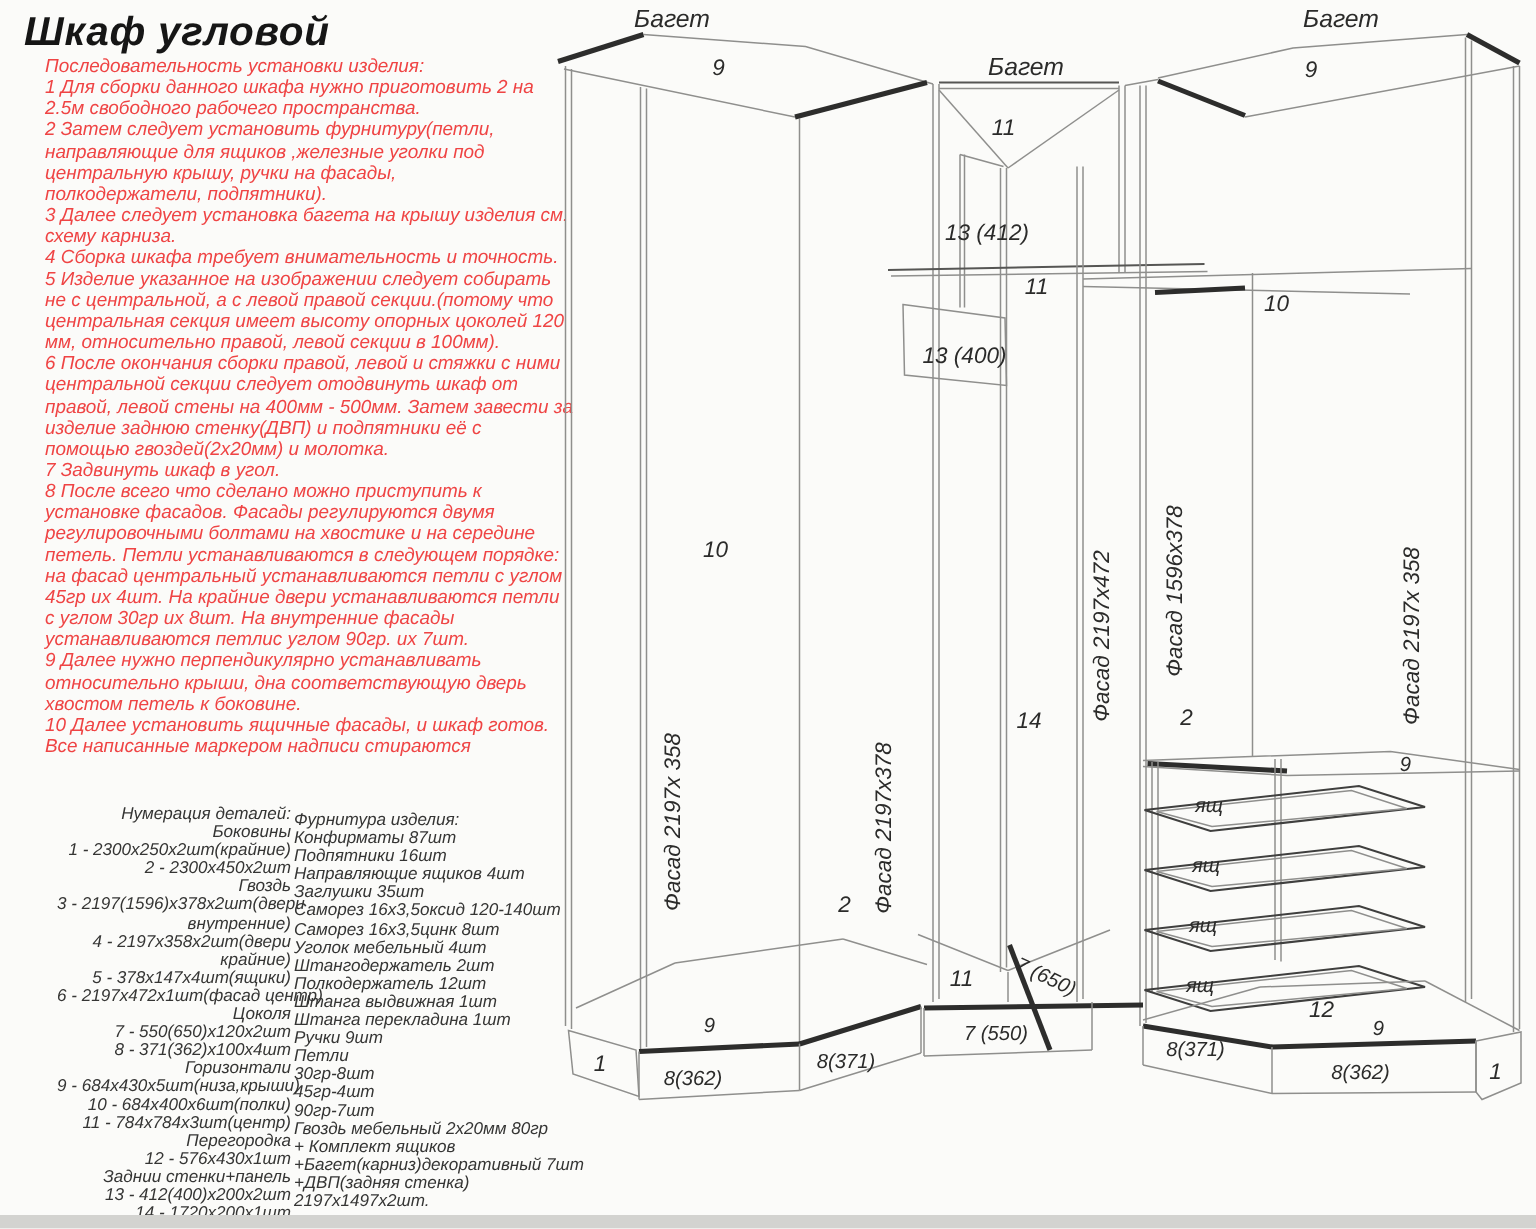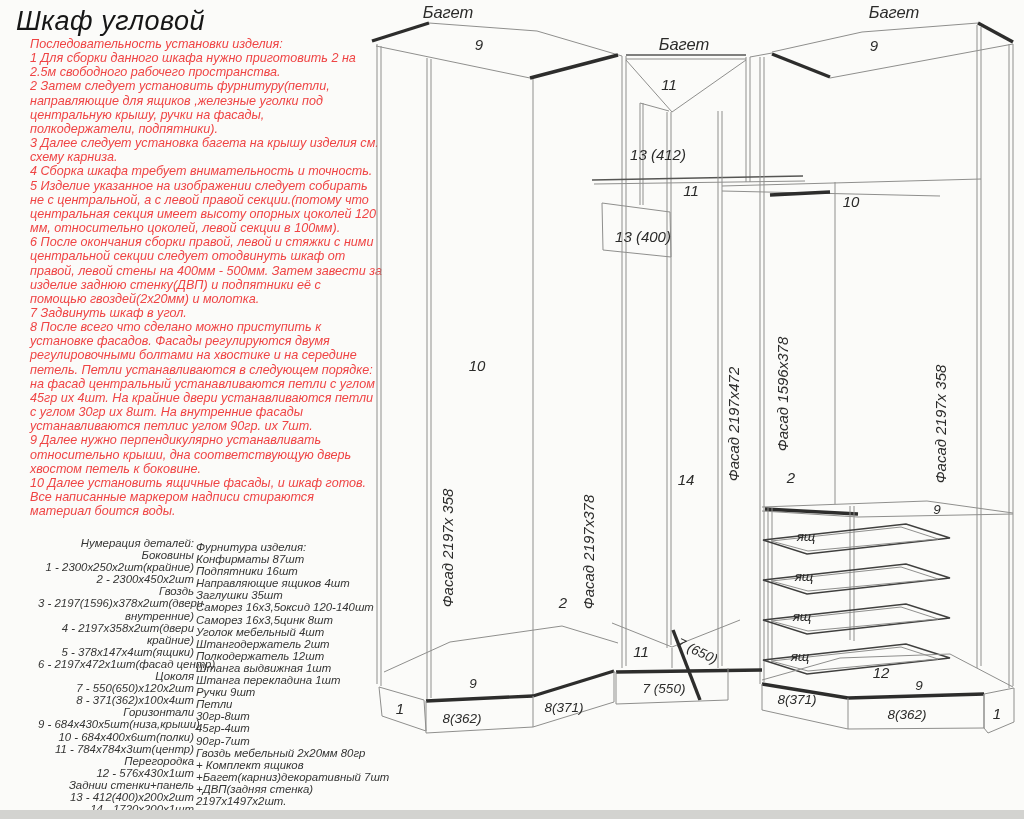--- a/index.html
+++ b/index.html
@@ -1,18 +1,18 @@
 <!DOCTYPE html>
 <html><head>
 <meta charset="utf-8">
 <style>
   html,body{margin:0;padding:0;}
   body{width:1024px;height:819px;background:#e9e9e7;font-family:"Liberation Sans",sans-serif;}
   .sheet{position:relative;width:1024px;height:819px;background:#fbfbf9;overflow:hidden;}
-  .title{position:absolute;left:16px;top:6px;margin:0;font-size:27px;font-weight:normal;font-style:italic;color:#161616;letter-spacing:.5px;}
+  .title{position:absolute;left:16px;top:6px;margin:0;font-size:27px;font-weight:bold;font-style:italic;color:#161616;letter-spacing:.5px;}
   .instructions{position:absolute;left:30px;top:37px;width:335px;font-size:12.6px;font-style:italic;color:#ef4444;}
   .instructions .ln{line-height:14.15px;white-space:nowrap;}
   .parts{position:absolute;left:38px;top:537px;width:156px;font-size:11.4px;font-style:italic;color:#353534;text-align:right;}
   .parts .ln{line-height:12.1px;white-space:nowrap;}
   .hardware{position:absolute;left:196px;top:541px;width:170px;font-size:11.4px;font-style:italic;color:#353534;}
   .hardware .ln{line-height:12.1px;white-space:nowrap;}
   svg.diagram{position:absolute;left:0;top:0;}
   svg .thin{stroke:#8f8f8d;stroke-width:1;fill:none;}
   svg .med{stroke:#565654;stroke-width:1.4;fill:none;}
   svg .thick{stroke:#2d2d2c;stroke-width:3.4;fill:none;}
@@ -37,41 +37,40 @@
       <div class="ln">2 Затем следует установить фурнитуру(петли,</div>
       <div class="ln">направляющие для ящиков ,железные уголки под</div>
       <div class="ln">центральную крышу, ручки на фасады,</div>
       <div class="ln">полкодержатели, подпятники).</div>
       <div class="ln">3 Далее следует установка багета на крышу изделия см.</div>
       <div class="ln">схему карниза.</div>
       <div class="ln">4 Сборка шкафа требует внимательность и точность.</div>
       <div class="ln">5 Изделие указанное на изображении следует собирать</div>
       <div class="ln">не с центральной, а  с левой правой секции.(потому что</div>
       <div class="ln">центральная секция имеет высоту опорных цоколей 120</div>
-      <div class="ln">мм, относительно цоколей, левой секции в 100мм).</div>
+      <div class="ln">мм, относительно правой, левой секции в 100мм).</div>
       <div class="ln">6 После окончания сборки правой, левой и стяжки с ними</div>
       <div class="ln">центральной секции следует отодвинуть шкаф от</div>
       <div class="ln">правой, левой стены на 400мм - 500мм. Затем завести за</div>
       <div class="ln">изделие заднюю стенку(ДВП) и подпятники её с</div>
       <div class="ln">помощью гвоздей(2х20мм) и молотка.</div>
       <div class="ln">7 Задвинуть шкаф в угол.</div>
       <div class="ln">8 После всего что сделано можно приступить к</div>
       <div class="ln">установке фасадов. Фасады регулируются двумя</div>
       <div class="ln">регулировочными болтами на хвостике и на середине</div>
       <div class="ln">петель. Петли устанавливаются в следующем порядке:</div>
       <div class="ln">на фасад центральный устанавливаются петли с углом</div>
       <div class="ln">45гр их 4шт. На крайние двери устанавливаются петли</div>
       <div class="ln">с углом 30гр их 8шт. На внутренние фасады</div>
       <div class="ln">устанавливаются петлис углом 90гр. их 7шт.</div>
       <div class="ln">9 Далее нужно перпендикулярно устанавливать</div>
       <div class="ln">относительно крыши, дна соответствующую дверь</div>
       <div class="ln">хвостом петель к боковине.</div>
       <div class="ln">10 Далее установить ящичные фасады, и шкаф готов.</div>
       <div class="ln">Все написанные маркером надписи стираются</div>
-      <div class="ln">материал боится воды.</div>
     </div>
   <div class="parts">
       <div class="ln">Нумерация деталей:</div>
       <div class="ln">Боковины</div>
       <div class="ln">1 - 2300х250х2шт(крайние)</div>
       <div class="ln">2 - 2300х450х2шт</div>
       <div class="ln">Гвоздь</div>
       <div class="ln">3 - 2197(1596)х378х2шт(двери</div>
       <div class="ln">внутренние)</div>
       <div class="ln">4 - 2197х358х2шт(двери</div>

